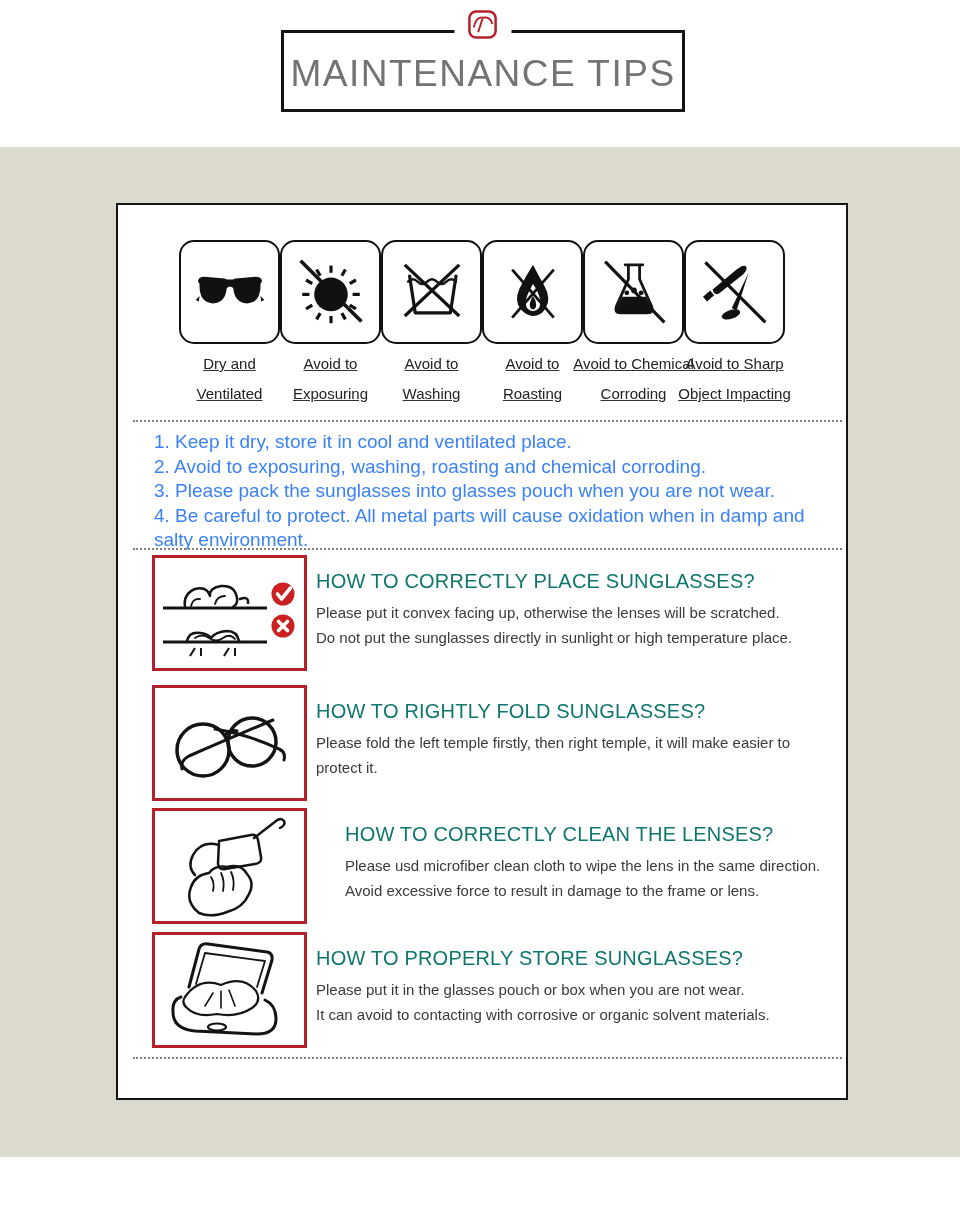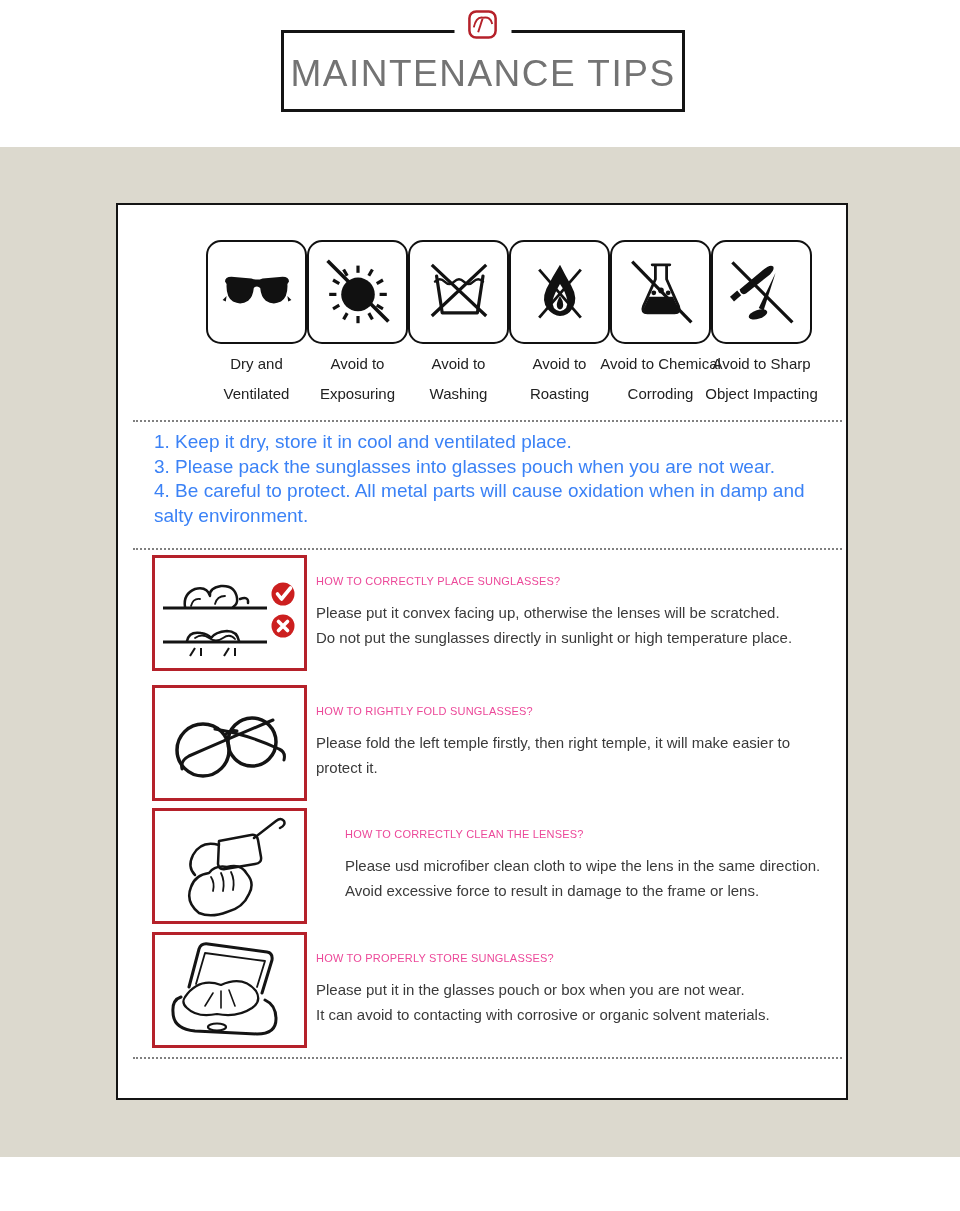--- a/index.html
+++ b/index.html
@@ -12,39 +12,39 @@
               border:3px solid #141414;background:#ffffff;z-index:3;
               display:flex;align-items:center;justify-content:center;}
   .logo-wrap{position:absolute;top:-25px;left:50%;transform:translateX(-50%);
              background:#ffffff;padding:0 12px;line-height:0;}
   .title{font-size:37px;letter-spacing:1.5px;color:#737373;margin-top:6px;}
 
   
   .card{position:absolute;left:116px;top:203px;width:732px;height:897px;box-sizing:border-box;
         background:#ffffff;border:2px solid #141414;z-index:2;}
 
-  .care-row{position:absolute;left:34px;right:34px;top:35px;display:flex;justify-content:flex-end;}
+  .care-row{position:absolute;left:34px;right:34px;top:35px;display:flex;justify-content:center;text-decoration:underline;}
   .care-col{width:101px;display:flex;flex-direction:column;align-items:center;}
   .care-box{width:101px;height:104px;box-sizing:border-box;border:2.5px solid #111;border-radius:15px;
             display:flex;align-items:center;justify-content:center;background:#fff;}
   .care-label{font-size:15px;color:#222;white-space:nowrap;margin-top:11px;line-height:17px;}
   .care-label.l2{margin-top:13px;}
 
   .dots{position:absolute;left:15px;right:4px;border-top:2px dotted #808080;height:0;}
   .sep1{top:215px;} .sep2{top:343px;} .sep3{top:852px;}
 
   .rules{position:absolute;left:36px;top:225px;font-size:19px;color:#3b82f6;}
   .rule{line-height:24.5px;}
 
   .section{position:absolute;left:34px;right:20px;height:116px;display:flex;}
   .s1{top:350px;} .s2{top:480px;} .s3{top:603px;gap:29px;} .s4{top:727px;}
   .illus{flex:0 0 155px;height:116px;box-sizing:border-box;border:3px solid #b5212a;background:#fff;}
   .illus svg{display:block;width:100%;height:100%;}
   .stext{padding:16px 0 0 9px;}
-  .s-head{font-size:11px;color:#ec4899;letter-spacing:0.2px;margin-bottom:9px;line-height:20px;}
+  .s-head{font-size:20px;color:#0f766e;letter-spacing:0.2px;margin-bottom:9px;line-height:20px;}
   .s-line{font-size:15px;color:#3a3a3a;line-height:25px;}
 
   .ink{stroke:#141414;fill:none;stroke-linecap:round;stroke-linejoin:round;}
 </style>
 </head>
 <body>
 
 <div class="page">
   <div class="bg-band"></div>
 
@@ -154,20 +154,21 @@
         </div>
         <div class="care-label">Avoid to Sharp</div>
         <div class="care-label l2">Object Impacting</div>
       </div>
     </div>
 
     <div class="dots sep1"></div>
 
     <div class="rules">
       <div class="rule">1. Keep it dry, store it in cool and ventilated place.</div>
+      <div class="rule">2. Avoid to exposuring, washing, roasting and chemical corroding.</div>
       <div class="rule">3. Please pack the sunglasses into glasses pouch when you are not wear.</div>
       <div class="rule">4. Be careful to protect. All metal parts will cause oxidation when in damp and salty environment.</div>
     </div>
 
     <div class="dots sep2"></div>
 
     <div class="section s1">
       <div class="illus">
         <svg viewBox="0 0 149 110">
           <line x1="8" y1="50" x2="112" y2="50" stroke="#141414" stroke-width="3"></line>

